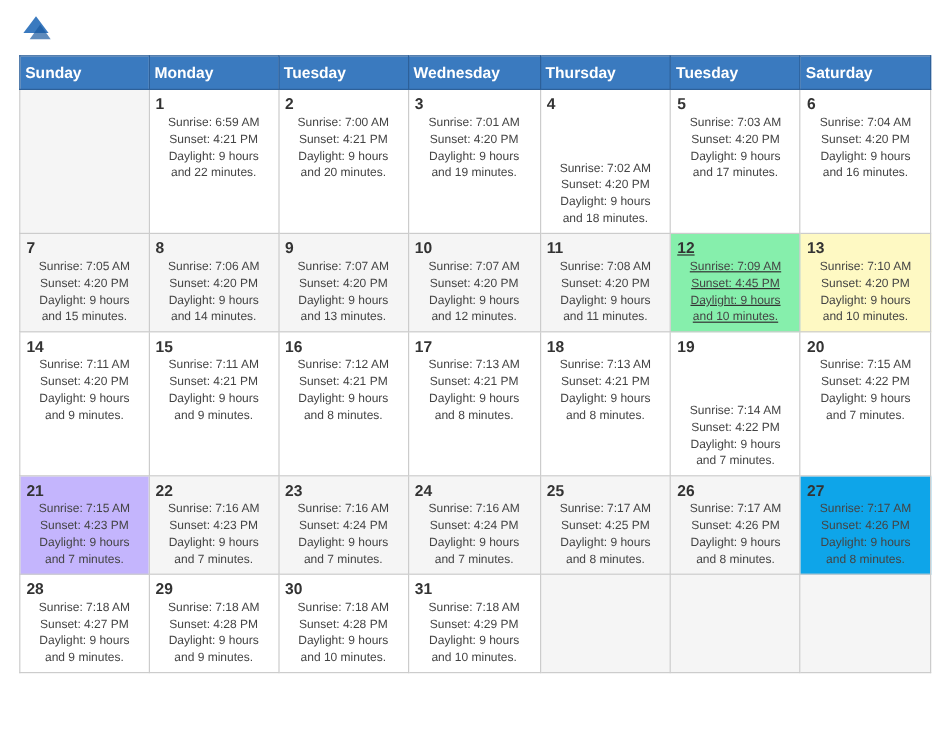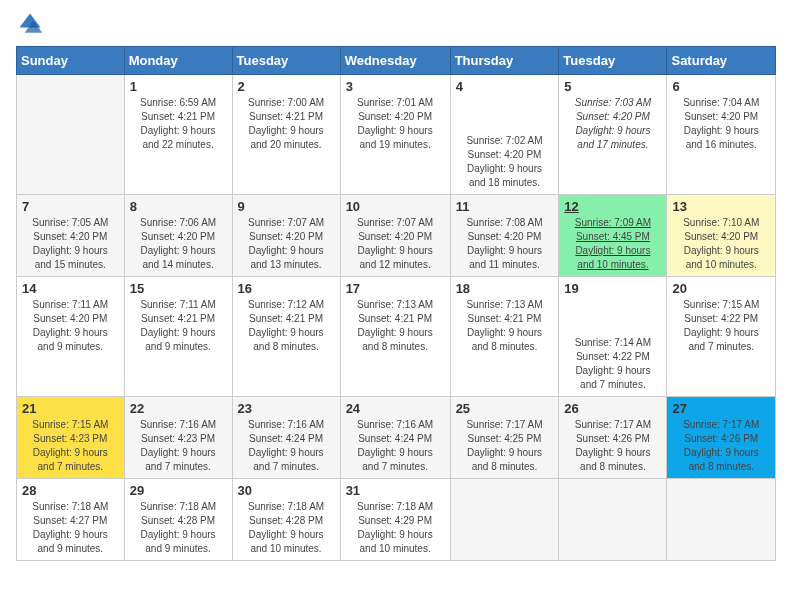--- a/index.html
+++ b/index.html
@@ -151,21 +151,21 @@
         </td>
         <td>
           <span class="day-number">4</span>
           <div class="day-info" style="white-space: pre-line; margin-top: 40px;">Sunrise: 7:02 AM
 Sunset: 4:20 PM
 Daylight: 9 hours
 and 18 minutes.</div>
         </td>
         <td>
           <span class="day-number">5</span>
-          <div class="day-info" style="white-space: pre-line; font-style: italic;">Sunrise: 7:03 AM
+          <div class="day-info" style="white-space: pre-line;">Sunrise: 7:03 AM
 Sunset: 4:20 PM
 Daylight: 9 hours
 and 17 minutes.</div>
         </td>
         <td>
           <span class="day-number">6</span>
           <div class="day-info" style="white-space: pre-line;">Sunrise: 7:04 AM
 Sunset: 4:20 PM
 Daylight: 9 hours
 and 16 minutes.</div>
@@ -267,21 +267,21 @@
         </td>
         <td>
           <span class="day-number">20</span>
           <div class="day-info" style="white-space: pre-line;">Sunrise: 7:15 AM
 Sunset: 4:22 PM
 Daylight: 9 hours
 and 7 minutes.</div>
         </td>
       </tr>
       <tr style="background-color: rgb(245, 245, 245);">
-        <td style="background-color: #fde047;">
+        <td style="background-color: #c4b5fd;">
           <span class="day-number">21</span>
           <div class="day-info" style="white-space: pre-line;">Sunrise: 7:15 AM
 Sunset: 4:23 PM
 Daylight: 9 hours
 and 7 minutes.</div>
         </td>
         <td style="background-color: rgb(245, 245, 245);">
           <span class="day-number">22</span>
           <div class="day-info" style="white-space: pre-line;">Sunrise: 7:16 AM
 Sunset: 4:23 PM

